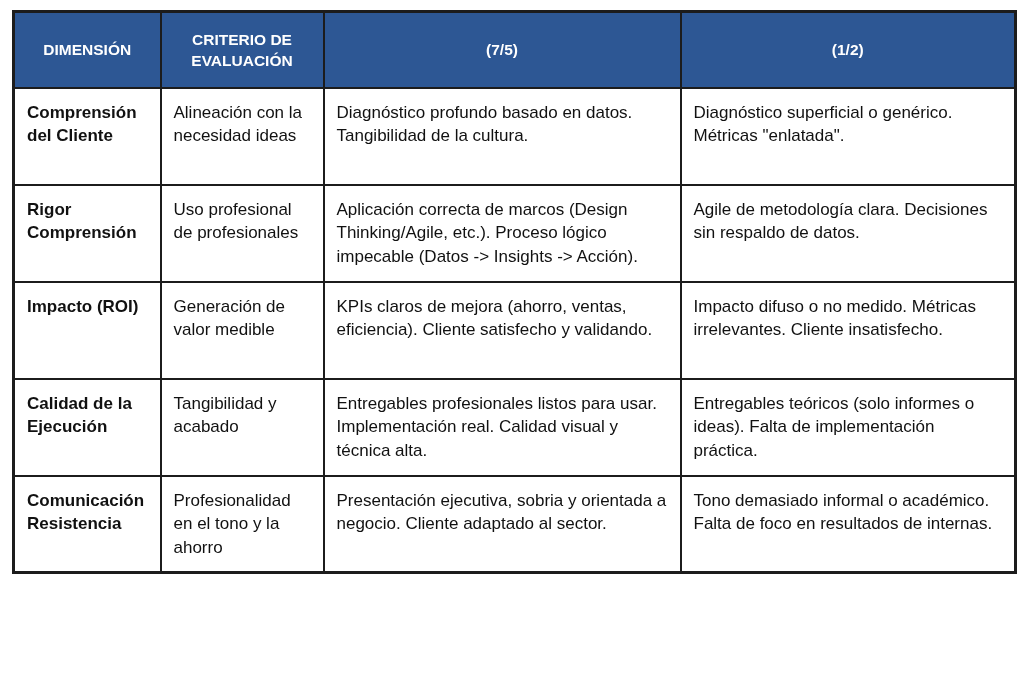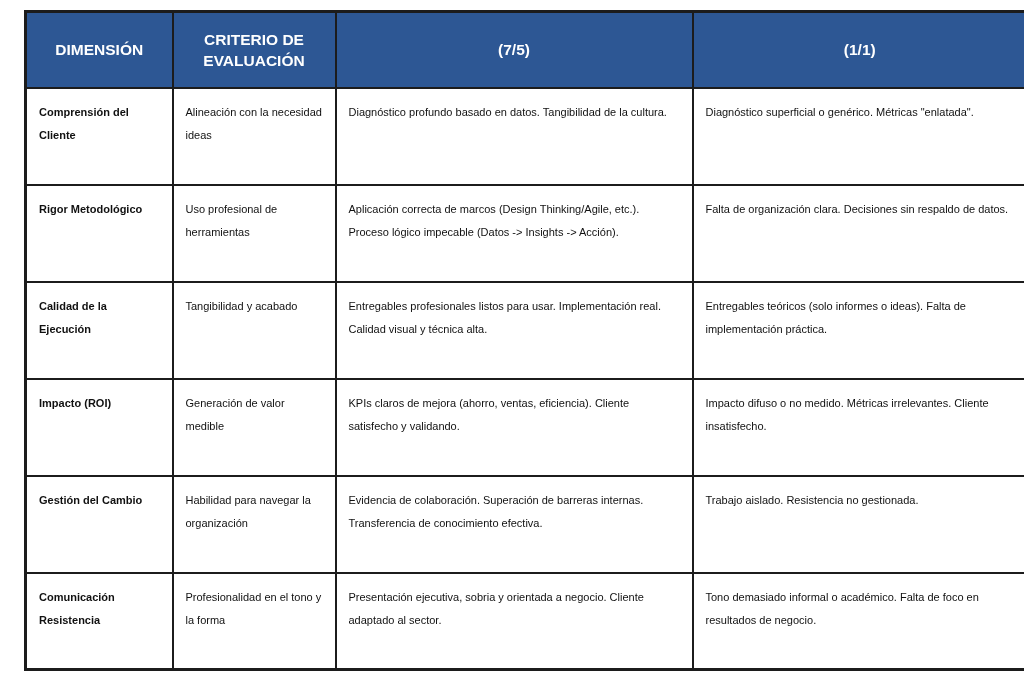--- a/index.html
+++ b/index.html
@@ -2,21 +2,21 @@
 <html><head>
 <meta charset="utf-8">
 <style>
   * { margin: 0; padding: 0; box-sizing: border-box; }
   html, body {
     width: 1024px; height: 688px;
     background: #ffffff;
     font-family: "Liberation Sans", "DejaVu Sans", sans-serif;
     color: #111111;
   }
-  .table-wrap { padding: 10px 8px 0 24px; }
+  .table-wrap { padding: 10px 8px 0 12px; }
   table.rubric {
     border-collapse: collapse;
     table-layout: fixed;
     width: 1002px;
     border: 3px solid #1c1c1c;
   }
   table.rubric th, table.rubric td {
     border: 2px solid #1c1c1c;
   }
   col.c-dim  { width: 147px; }
@@ -32,21 +32,21 @@
     line-height: 21px;
     text-align: center;
     vertical-align: middle;
     padding: 6px 10px;
   }
   tbody tr { height: 97px; }
   tbody td {
     background: #ffffff;
     vertical-align: top;
     text-align: left;
-    font-size: 11px;
+    font-size: 17px;
     line-height: 23.5px;
     padding: 12px 12px 10px 12px;
   }
   td.dim-cell { font-weight: bold; }
 </style>
 </head>
 <body>
 
 <div class="table-wrap">
   <table class="rubric">
@@ -54,55 +54,49 @@
       <col class="c-dim">
         <col class="c-crit">
         <col class="c-best">
         <col class="c-worst">
     </colgroup>
     <thead>
       <tr>
         <th>DIMENSIÓN</th>
         <th>CRITERIO DE EVALUACIÓN</th>
         <th>(7/5)</th>
-        <th>(1/1)</th>
+        <th>(1/2)</th>
       </tr>
     </thead>
     <tbody>
       <tr>
         <td class="dim-cell">Comprensión del Cliente</td>
         <td>Alineación con la necesidad ideas</td>
         <td>Diagnóstico profundo basado en datos. Tangibilidad de la cultura.</td>
         <td>Diagnóstico superficial o genérico. Métricas "enlatada".</td>
       </tr>
       <tr>
-        <td class="dim-cell">Rigor Metodológico</td>
-        <td>Uso profesional de herramientas</td>
+        <td class="dim-cell">Rigor Comprensión</td>
+        <td>Uso profesional de profesionales</td>
         <td>Aplicación correcta de marcos (Design Thinking/Agile, etc.). Proceso lógico impecable (Datos -&gt; Insights -&gt; Acción).</td>
-        <td>Falta de organización clara. Decisiones sin respaldo de datos.</td>
+        <td>Agile de metodología clara. Decisiones sin respaldo de datos.</td>
+      </tr>
+      <tr>
+        <td class="dim-cell">Impacto (ROI)</td>
+        <td>Generación de valor medible</td>
+        <td>KPIs claros de mejora (ahorro, ventas, eficiencia). Cliente satisfecho y validando.</td>
+        <td>Impacto difuso o no medido. Métricas irrelevantes. Cliente insatisfecho.</td>
       </tr>
       <tr>
         <td class="dim-cell">Calidad de la Ejecución</td>
         <td>Tangibilidad y acabado</td>
         <td>Entregables profesionales listos para usar. Implementación real. Calidad visual y técnica alta.</td>
         <td>Entregables teóricos (solo informes o ideas). Falta de implementación práctica.</td>
       </tr>
       <tr>
-        <td class="dim-cell">Impacto (ROI)</td>
-        <td>Generación de valor medible</td>
-        <td>KPIs claros de mejora (ahorro, ventas, eficiencia). Cliente satisfecho y validando.</td>
-        <td>Impacto difuso o no medido. Métricas irrelevantes. Cliente insatisfecho.</td>
-      </tr>
-      <tr>
-        <td class="dim-cell">Gestión del Cambio</td>
-        <td>Habilidad para navegar la organización</td>
-        <td>Evidencia de colaboración. Superación de barreras internas. Transferencia de conocimiento efectiva.</td>
-        <td>Trabajo aislado. Resistencia no gestionada.</td>
-      </tr>
-      <tr>
         <td class="dim-cell">Comunicación Resistencia</td>
-        <td>Profesionalidad en el tono y la forma</td>
+        <td>Profesionalidad en el tono y la ahorro</td>
         <td>Presentación ejecutiva, sobria y orientada a negocio. Cliente adaptado al sector.</td>
-        <td>Tono demasiado informal o académico. Falta de foco en resultados de negocio.</td>
+        <td>Tono demasiado informal o académico. Falta de foco en resultados de internas.</td>
       </tr>
     </tbody>
   </table>
 </div>
 
 </body></html>

